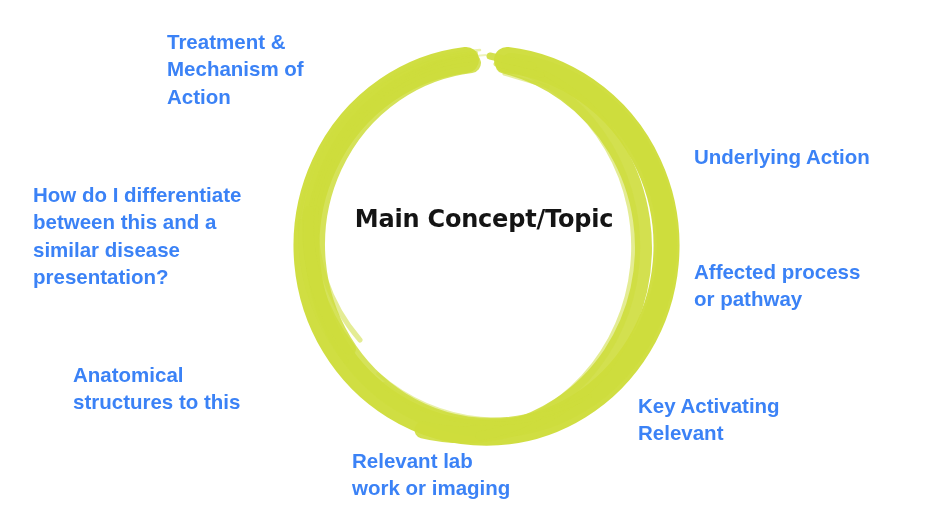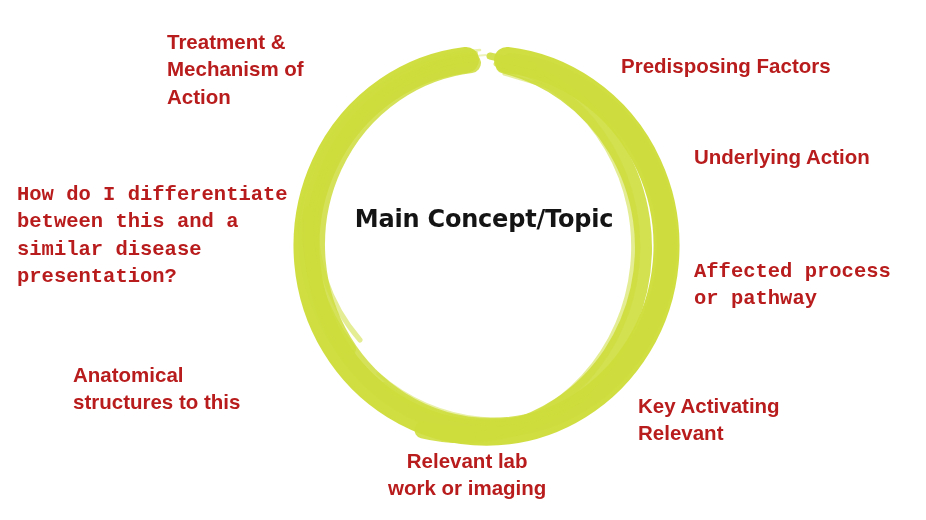--- a/index.html
+++ b/index.html
@@ -51,30 +51,30 @@
     white-space: nowrap;
   }
 
   
   .spoke {
     position: absolute;
     font-family: "Liberation Sans", sans-serif;
     font-weight: bold;
     font-size: 20.5px;
     line-height: 1.33;
-    color: #b91c1c;
+    color: #3b82f6;
     white-space: pre-line;
   }
 
   .s-treatment      { left: 167px; top: 28px;  }
-  .s-differentiate  { left: 17px;  top: 181px; font-family: Liberation Mono, monospace; }
+  .s-differentiate  { left: 33px;  top: 181px; }
   .s-anatomical     { left: 73px;  top: 361px; }
-  .s-relevant       { left: 388px; top: 447px; text-align: center; }
+  .s-relevant       { left: 352px; top: 447px; }
   .s-keyactivating  { left: 638px; top: 392px; }
-  .s-affected       { left: 694px; top: 258px; font-family: Liberation Mono, monospace; }
+  .s-affected       { left: 694px; top: 258px; }
   .s-underlying     { left: 694px; top: 143px; }
   .s-predisposing   { left: 621px; top: 52px;  }
 </style>
 </head>
 <body>
 
 <div id="canvas">
 
   <div class="ring-wrap">
     <svg viewBox="0 0 390 400" xmlns="http://www.w3.org/2000/svg" aria-hidden="true">
@@ -149,15 +149,14 @@
 work or imaging</div>
 
   <div class="spoke s-keyactivating">Key Activating
 Relevant</div>
 
   <div class="spoke s-affected">Affected process
 or pathway</div>
 
   <div class="spoke s-underlying">Underlying Action</div>
 
-  <div class="spoke s-predisposing">Predisposing Factors</div>
 
 </div>
 
 </body></html>

